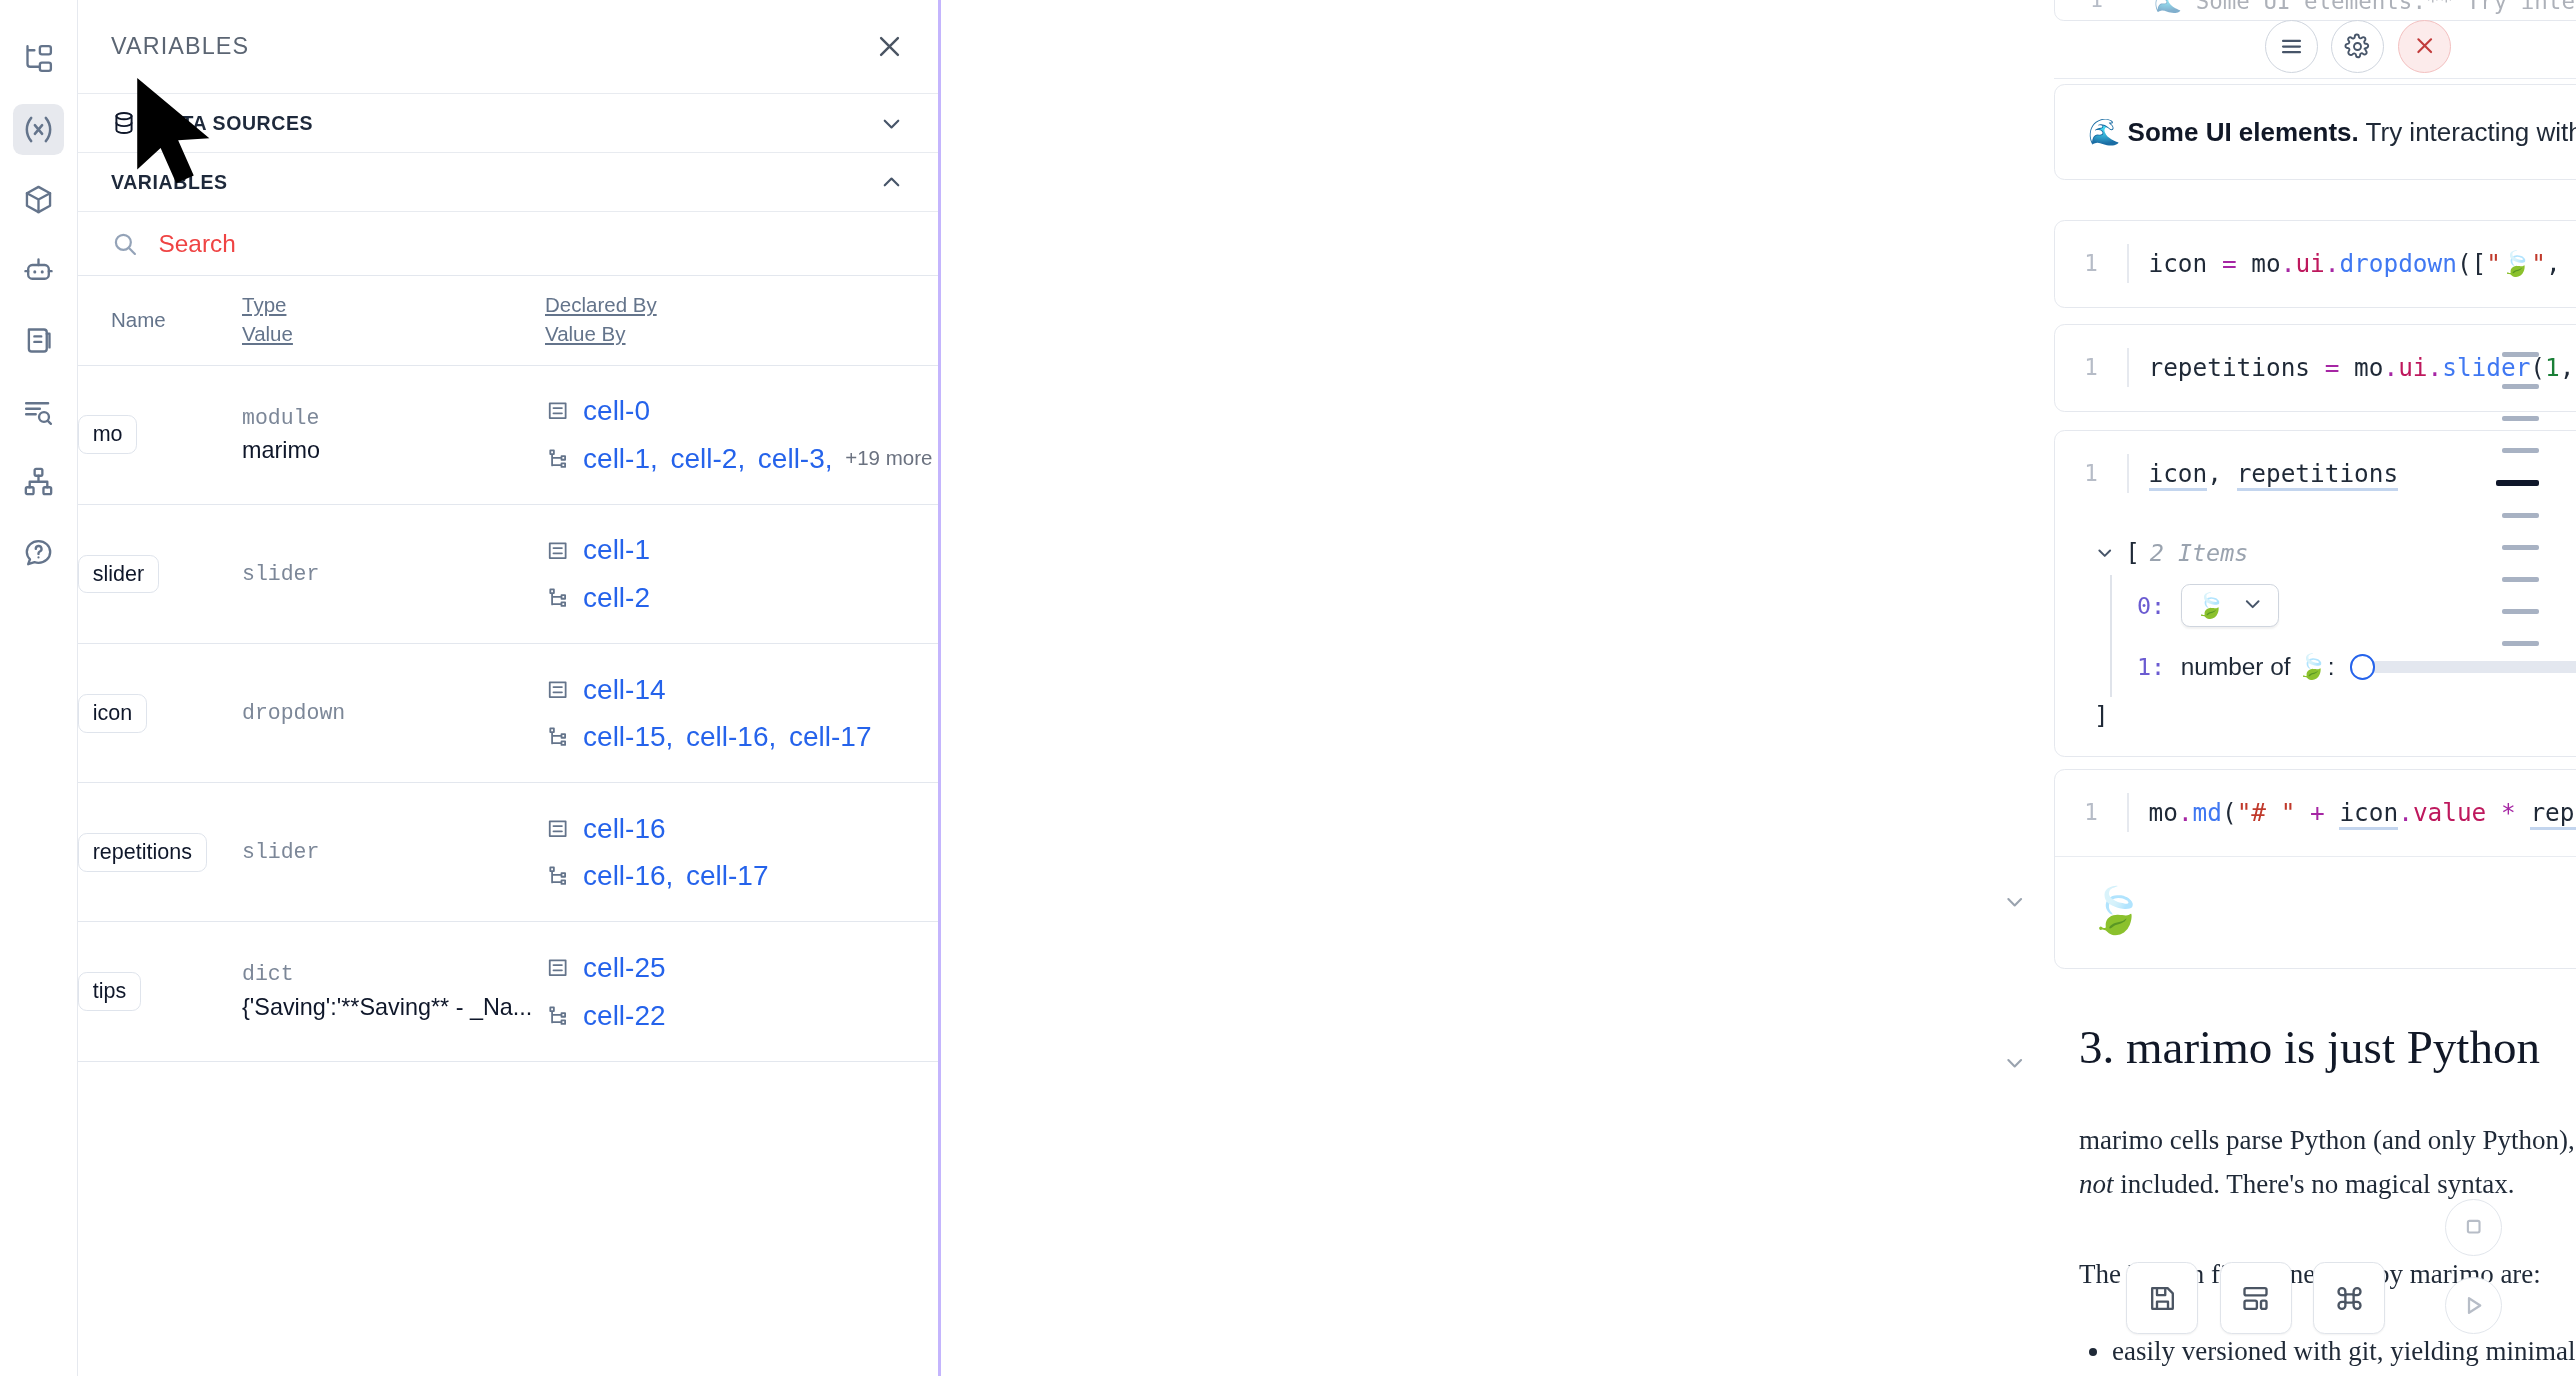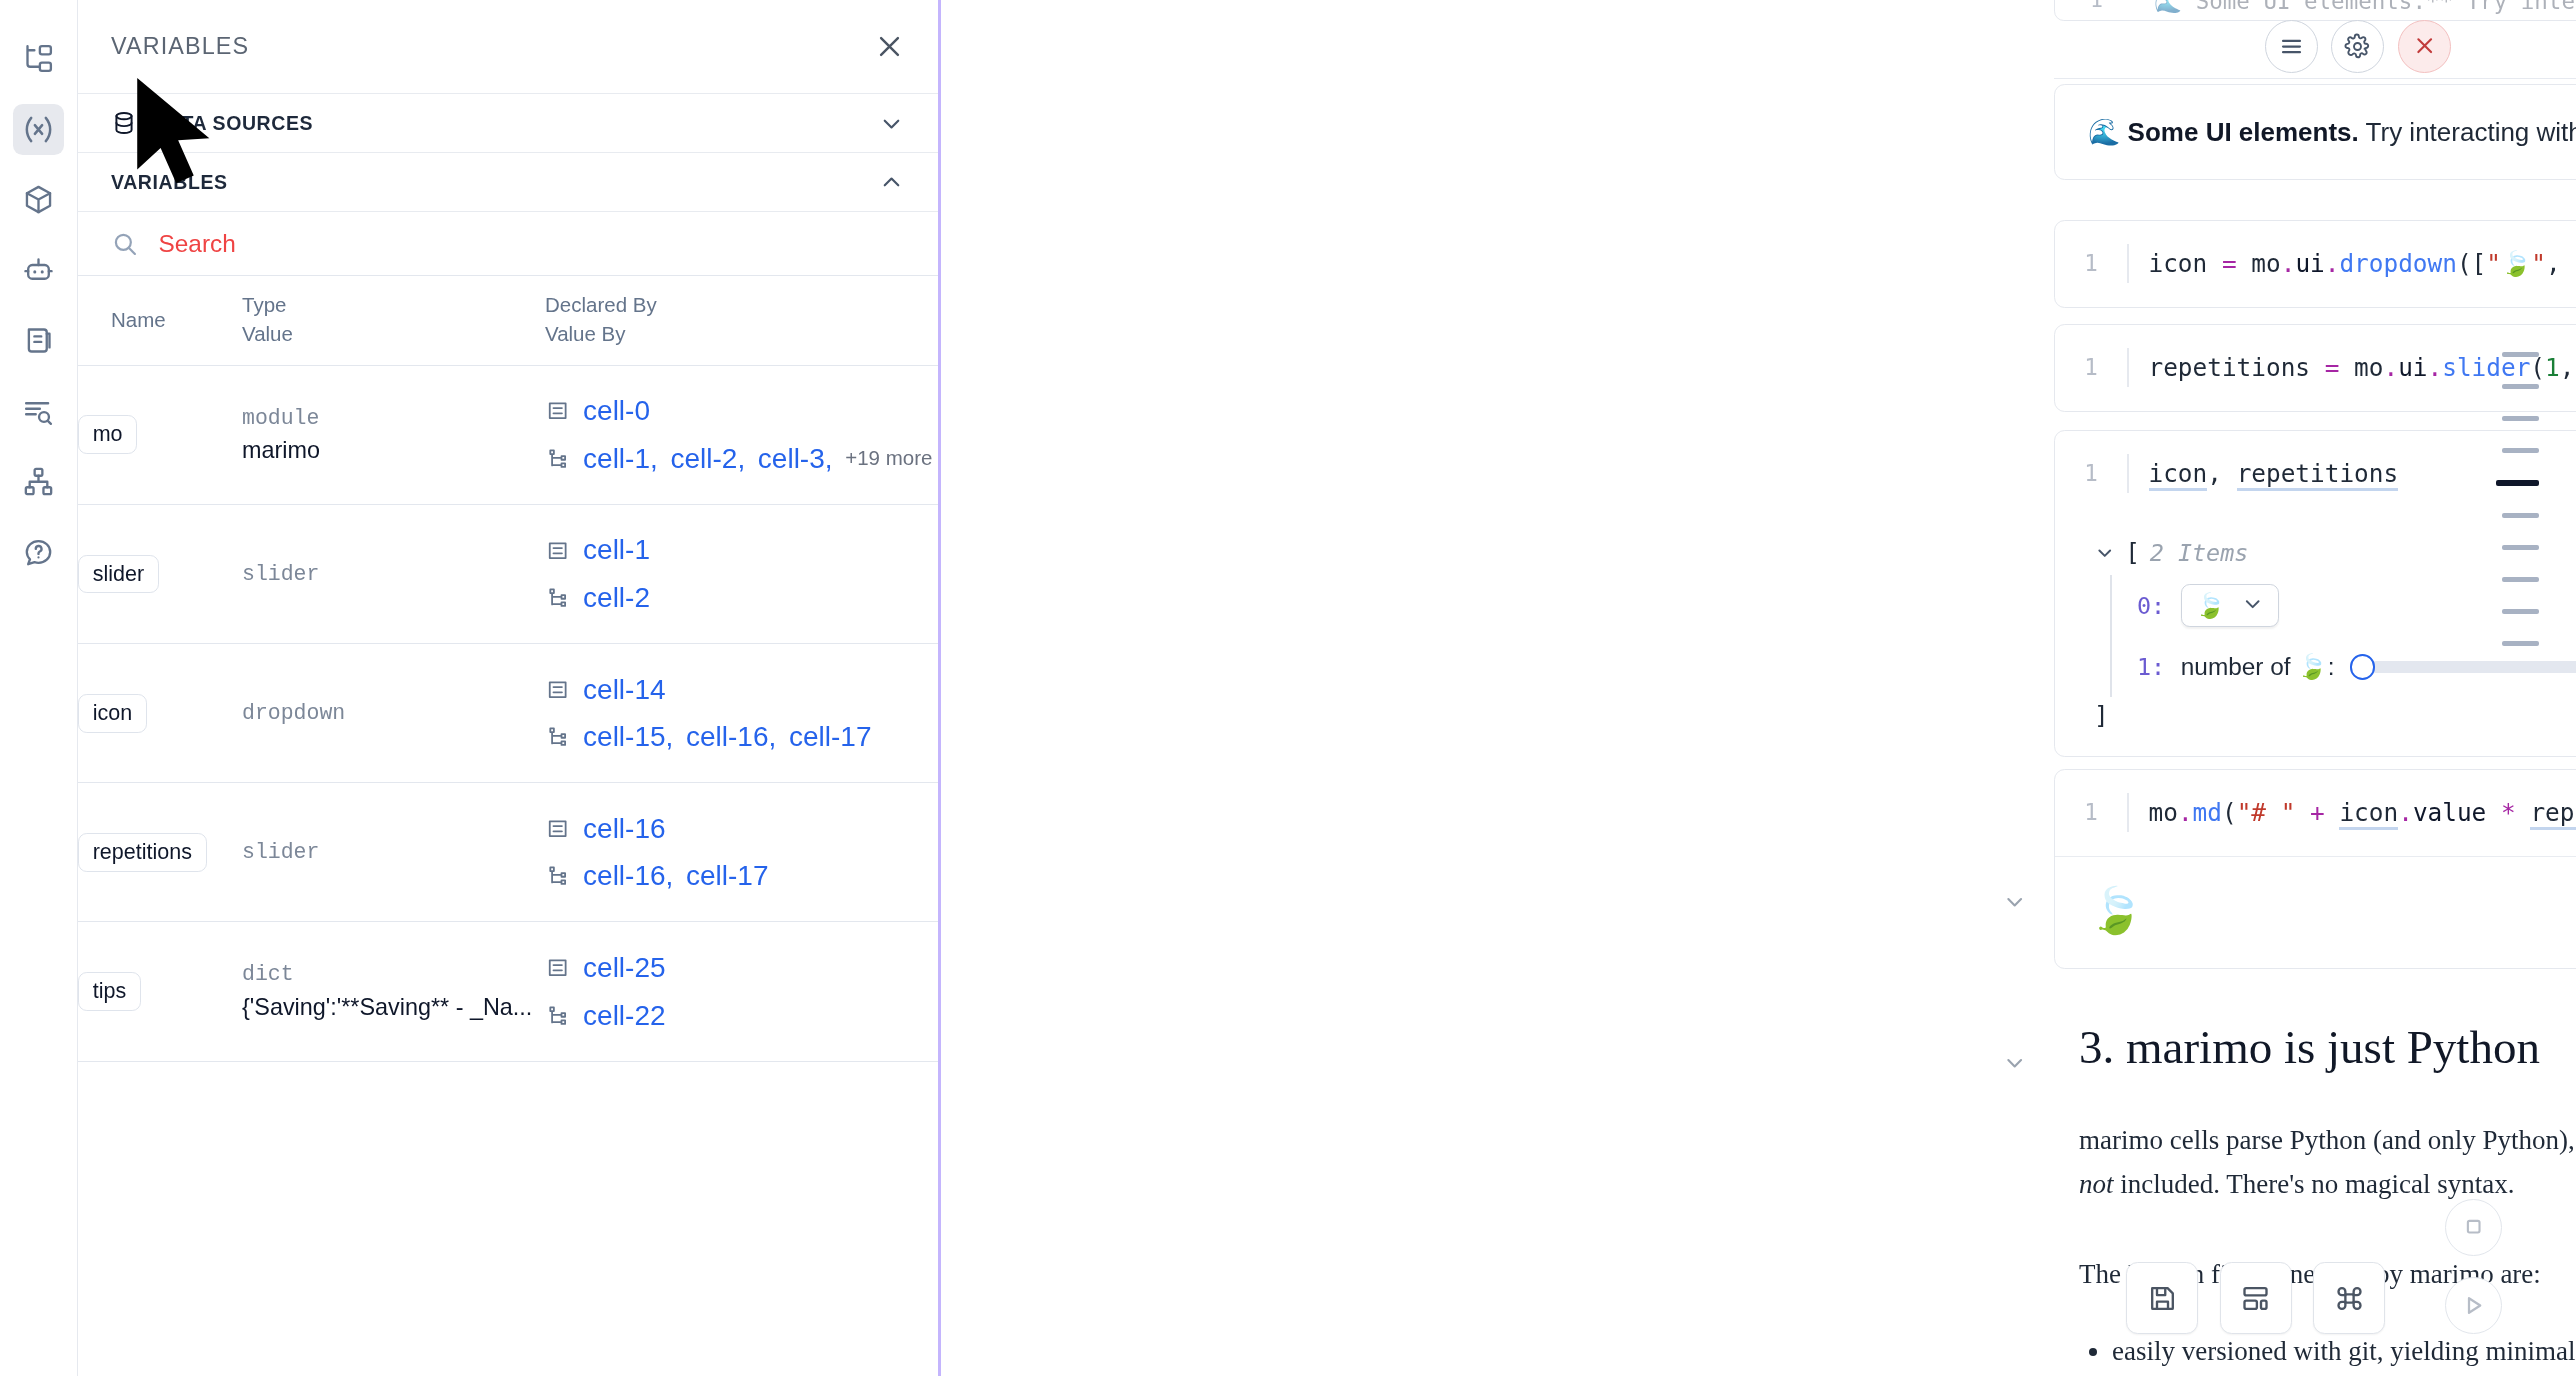--- a/index.html
+++ b/index.html
@@ -71,21 +71,21 @@
   table.vars thead th {
     text-align: left; font-weight: 400; color: #64748b;
     font-size: 20.5px; padding: 13.7px 0 15.6px 0; vertical-align: top;
     border-bottom: 1px solid #e3e7ee;
     line-height: 1.45;
   }
   th.c-name { width: 164px; padding-left: 33px !important; }
   th.c-type { width: 303px; }
   th.c-decl { width: auto; }
   th.c-name { vertical-align: middle !important; }
-  .hdr-sub { display:block; }
+  .hdr-sub { display:block;text-decoration:underline; }
 
   table.vars td {
     border-bottom: 1px solid #e3e7ee;
     vertical-align: middle;
     padding: 21.5px 0;
   }
   td.c-name { padding-left: 33px; }
   .var-chip {
     display: inline-block;
     border: 1px solid #dfe4ec; border-radius: 8.8px;
@@ -159,21 +159,21 @@
 
   .code-row { display:flex; align-items:flex-start; padding: 23.4px 0; }
   .ln { width: 72px; flex:0 0 72px; text-align:center; color:#b6bcc7;
         font-family:"DejaVu Sans Mono", monospace; font-size: 22.5px; line-height: 39px;}
   .code {
     font-family: "DejaVu Sans Mono", monospace; font-size: 24.4px;
     line-height: 39px; white-space: pre; color: #1f2937;
     border-left: 2px solid #e6e9ef; padding-left: 19.5px;
   }
   .k-op { color:#a626a4; }
-  .k-attr { color:#0f172a; }
+  .k-attr { color:#be185d; }
   .k-fn { color:#4078f2; }
   .k-str { color:#c0392b; }
   .k-num { color:#1a7f37; }
   .k-var-u { border-bottom: 3.9px solid #c3d5ee; }
   .k-plain { color:#1f2937; }
 
   
   .out-block { padding: 21.5px 0 25.4px 39px; }
   .out-toggle { color:#475569; font-size:21.5px; display:inline-flex; align-items:center; gap:9.8px;}
   .out-bracket { font-family:"DejaVu Sans Mono",monospace; font-size:24.4px; color:#1f2937;}

